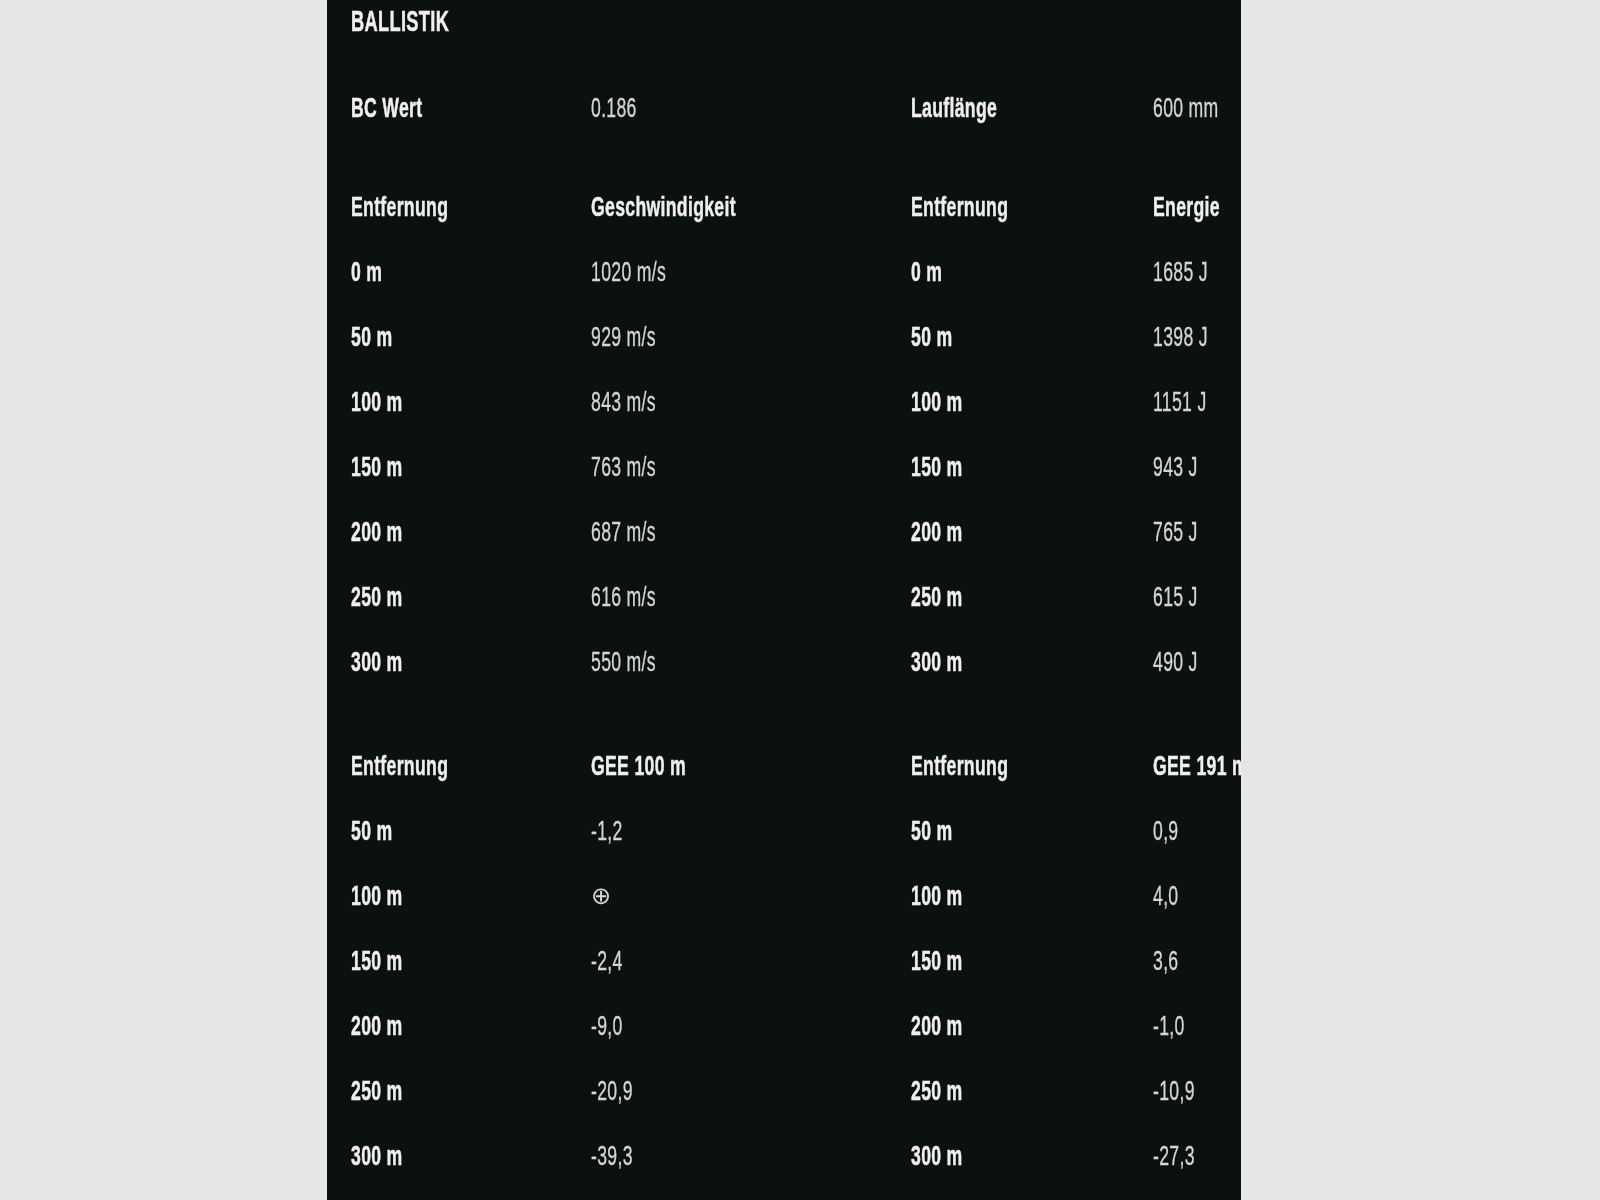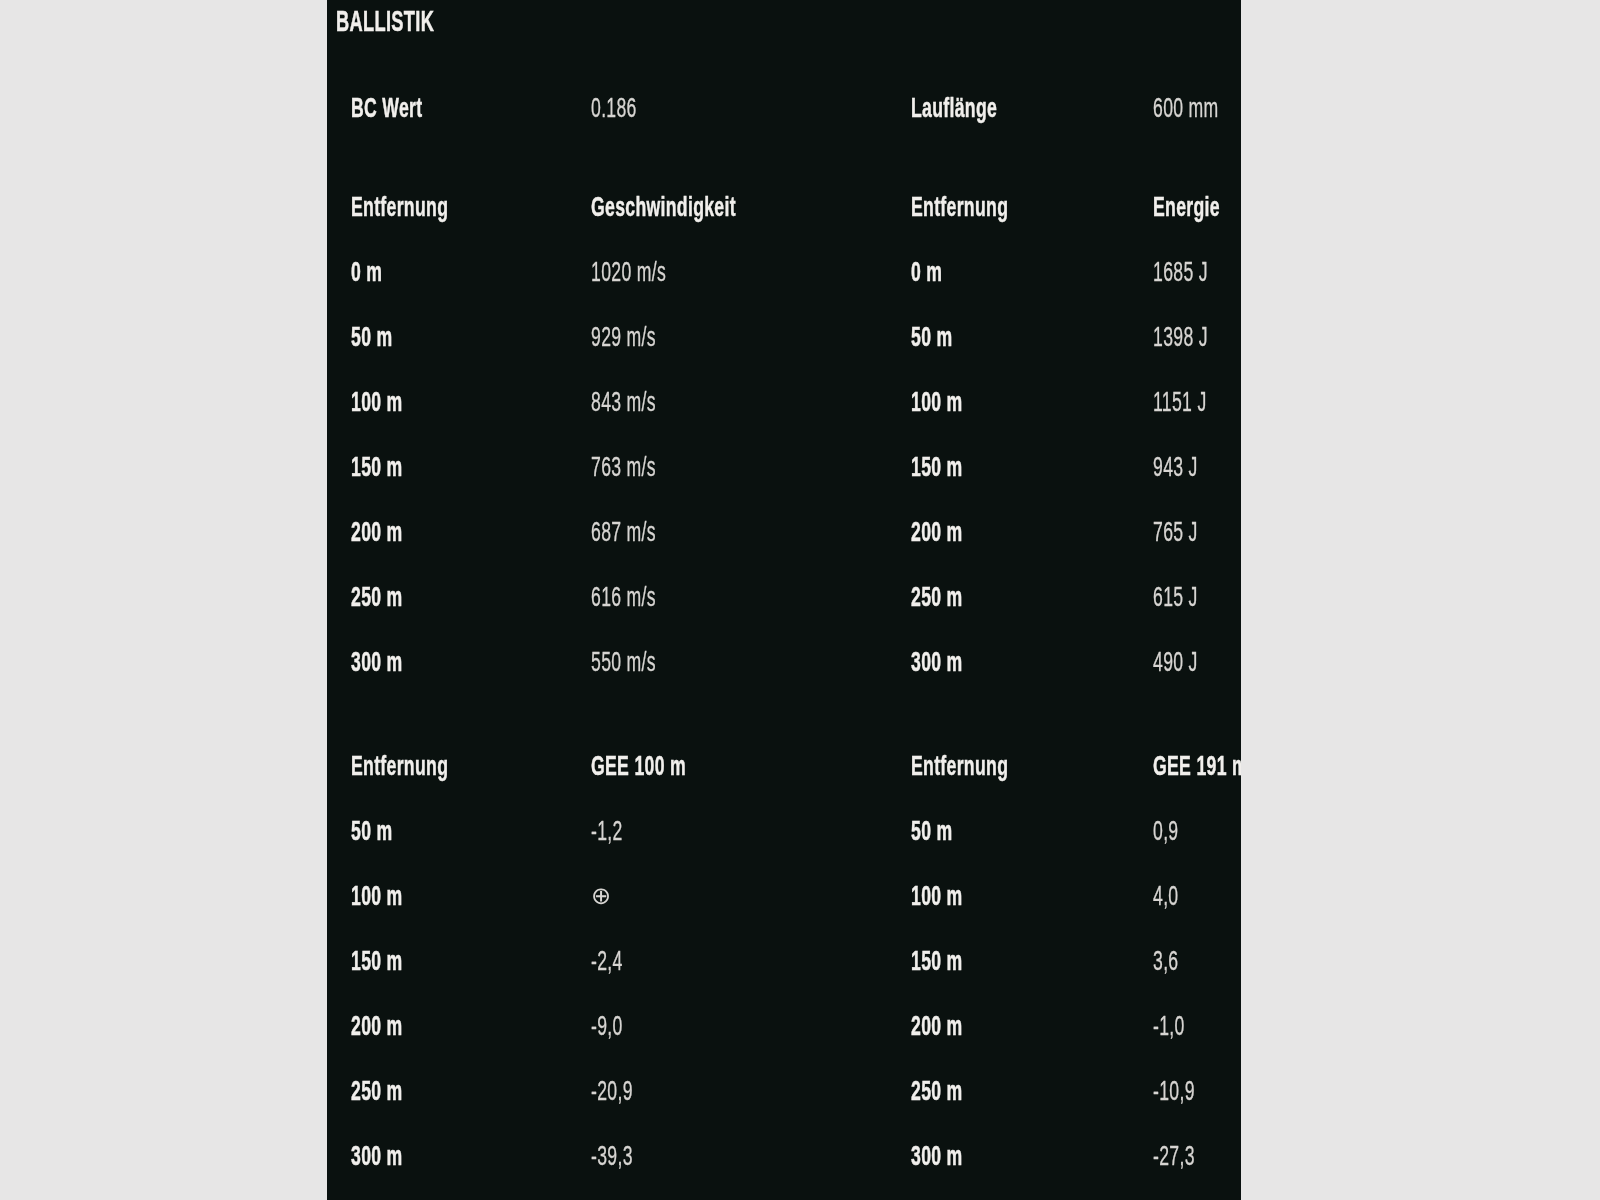--- a/index.html
+++ b/index.html
@@ -40,21 +40,21 @@
   }
   .sym{
     transform:none;
     font-size:24px;
     letter-spacing:0;
     -webkit-text-stroke-width:0;
   }
   .title-row{
     height:42px;
     display:flex;align-items:center;
-    padding-left:9px;
+    padding-left:24px;
   }
   .title{font-size:29px;}
   .row{
     display:grid;
     grid-template-columns:240px 320px 242px 1fr;
     align-items:center;
     height:65px;
     padding-left:24px;
   }
   .meta-row{margin-top:33px;}

